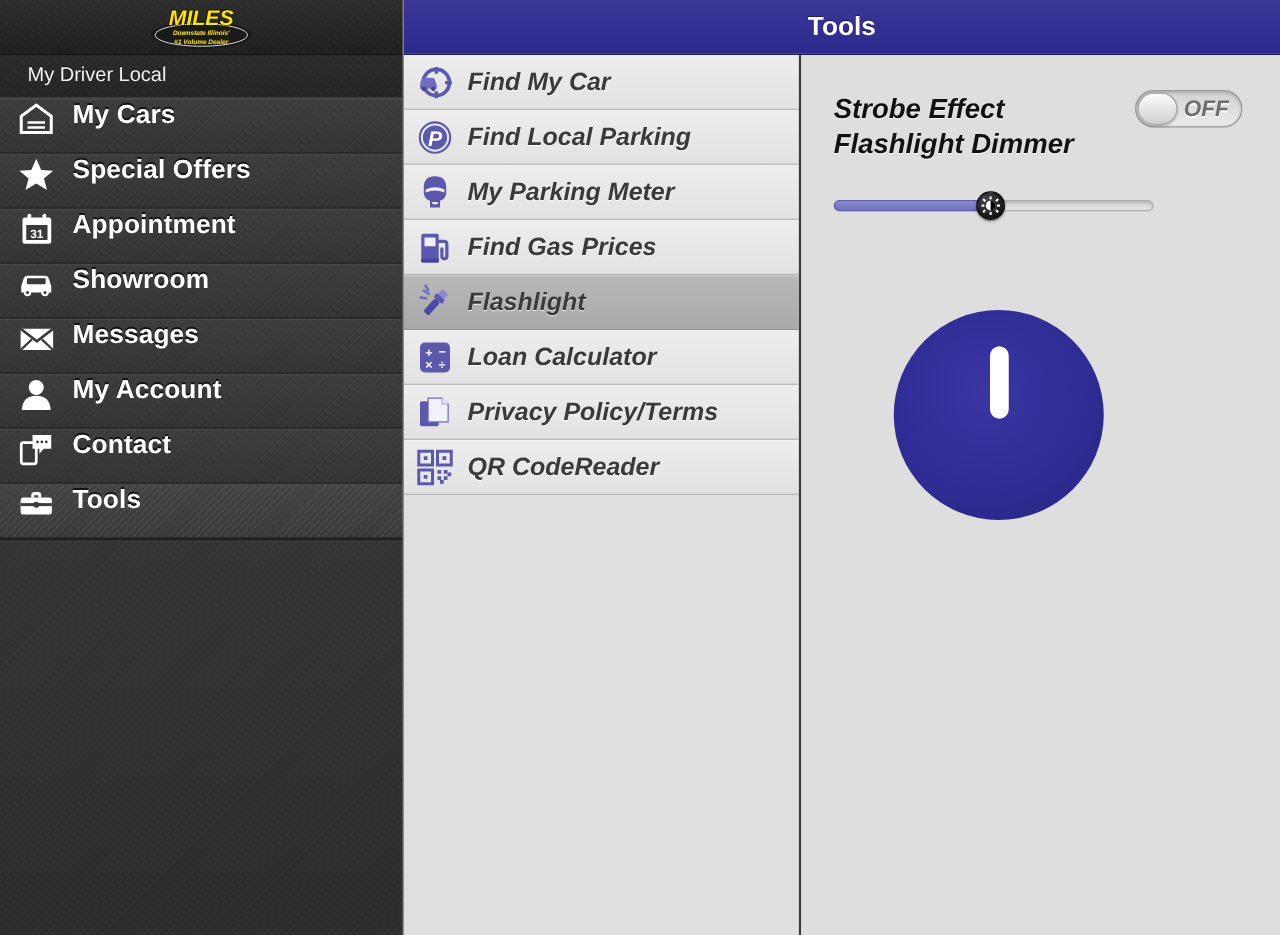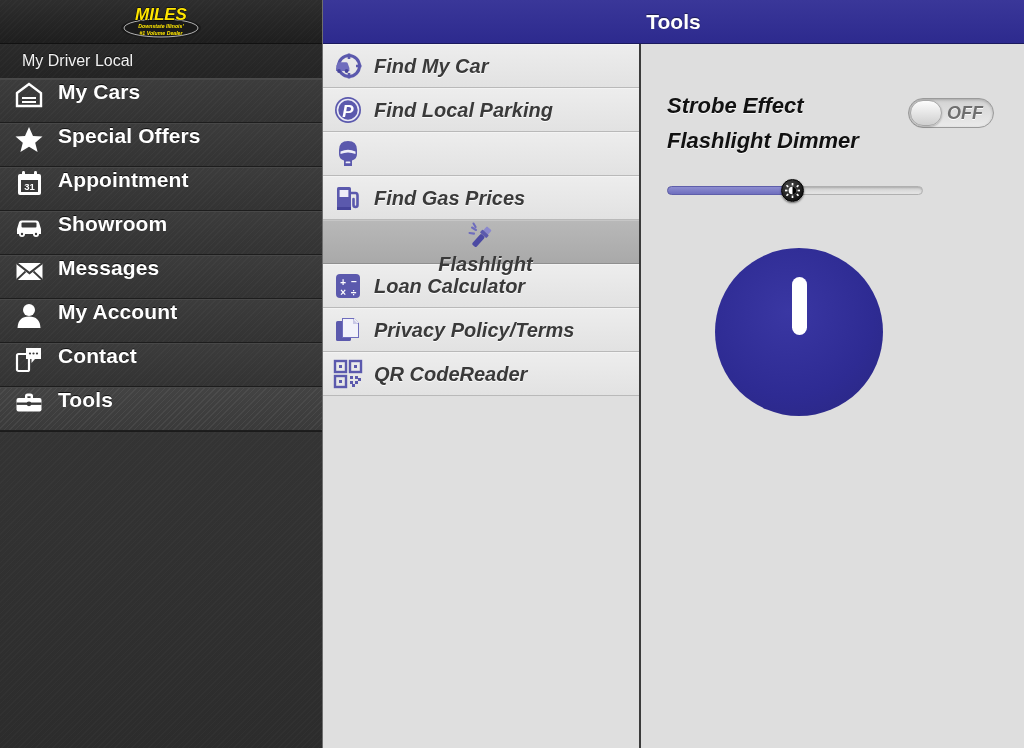--- a/index.html
+++ b/index.html
@@ -98,48 +98,47 @@
     height: 44px; display: flex; align-items: center; padding-left: 9px;
     border-bottom: 1px solid #b9b9b9;
     border-top: 1px solid #f3f3f3;
     background: linear-gradient(#ededed, #e2e2e2);
     cursor: pointer;
   }
   .list-row.selected {
     background: linear-gradient(#b8b8b8, #a9a9a9);
     border-top-color: #c6c6c6;
     border-bottom-color: #8f8f8f;
-    flex-direction: column;
   }
   .list-ico { width: 32px; height: 32px; flex: 0 0 32px; margin-right: 10px;
               display:flex; align-items:center; justify-content:center; }
   .list-ico svg { display: block; }
   .list-label {
     font-size: 20px; font-weight: bold; color: #3a3a3a;
     text-shadow: 0 1px 0 rgba(255,255,255,.85);
   }
   .list-tail { background: #dfdfdf; height: 100%; }
 
   
   .detail-pane {
     flex: 1 1 auto; background: #dedede; position: relative;
-    padding: 39px 30px 0 26px;
+    padding: 28px 30px 0 26px;
   }
   .row-strobe { display: flex; align-items: center; justify-content: space-between; }
   .field-label {
     font-size: 22px; font-weight: bold; color: #111;
     text-shadow: 0 1px 0 rgba(255,255,255,.8);
   }
   .toggle {
     width: 86px; height: 30px; border-radius: 15px;
     background: linear-gradient(#d2d2d2, #ebebeb);
     border: 1px solid #9a9a9a;
     position: relative; cursor: pointer;
     box-shadow: inset 0 1px 3px rgba(0,0,0,.22);
-    display: flex; align-items: center; margin-top: 15px;
+    display: flex; align-items: center;
   }
   .toggle .knob {
     position: absolute; left: 1px; top: 1px;
     width: 32px; height: 26px; border-radius: 13px;
     background: linear-gradient(#fdfdfd, #cfcfcf);
     border: 1px solid #a6a6a6;
     box-shadow: 0 1px 2px rgba(0,0,0,.25);
   }
   .toggle .state {
     position: absolute; right: 10px;
@@ -336,20 +335,21 @@
         </div>
 
         <div class="list-row">
           <span class="list-ico">
             <svg width="30" height="30" viewBox="0 0 30 30">
               <path d="M15 2 Q24 2 24 11 L24 15 Q24 20 19 21.5 L19 27 L11 27 L11 21.5 Q6 20 6 15 L6 11 Q6 2 15 2 Z" fill="#5b59ad"></path>
               <path d="M7.5 12.5 Q15 9 22.5 12.5 L22.5 15 Q15 11.8 7.5 15 Z" fill="#efeff8"></path>
               <rect x="12.6" y="22.5" width="4.8" height="1.8" rx="0.9" fill="#efeff8"></rect>
             </svg>
           </span>
+          <span class="list-label">My Parking Meter</span>
         </div>
 
         <div class="list-row">
           <span class="list-ico">
             <svg width="30" height="30" viewBox="0 0 30 30">
               <rect x="4" y="4" width="14" height="23" rx="1.6" fill="#5b59ad"></rect>
               <rect x="6.6" y="7" width="8.8" height="7" fill="#eeeef7"></rect>
               <rect x="4" y="24" width="14" height="3" fill="#46449a"></rect>
               <path d="M18 10 L22.5 10 Q24.5 10 24.5 12.5 L24.5 22 Q24.5 24 22.5 24 Q20.5 24 20.5 22 L20.5 16" fill="none" stroke="#5b59ad" stroke-width="2.6" stroke-linecap="round"></path>
             </svg>

